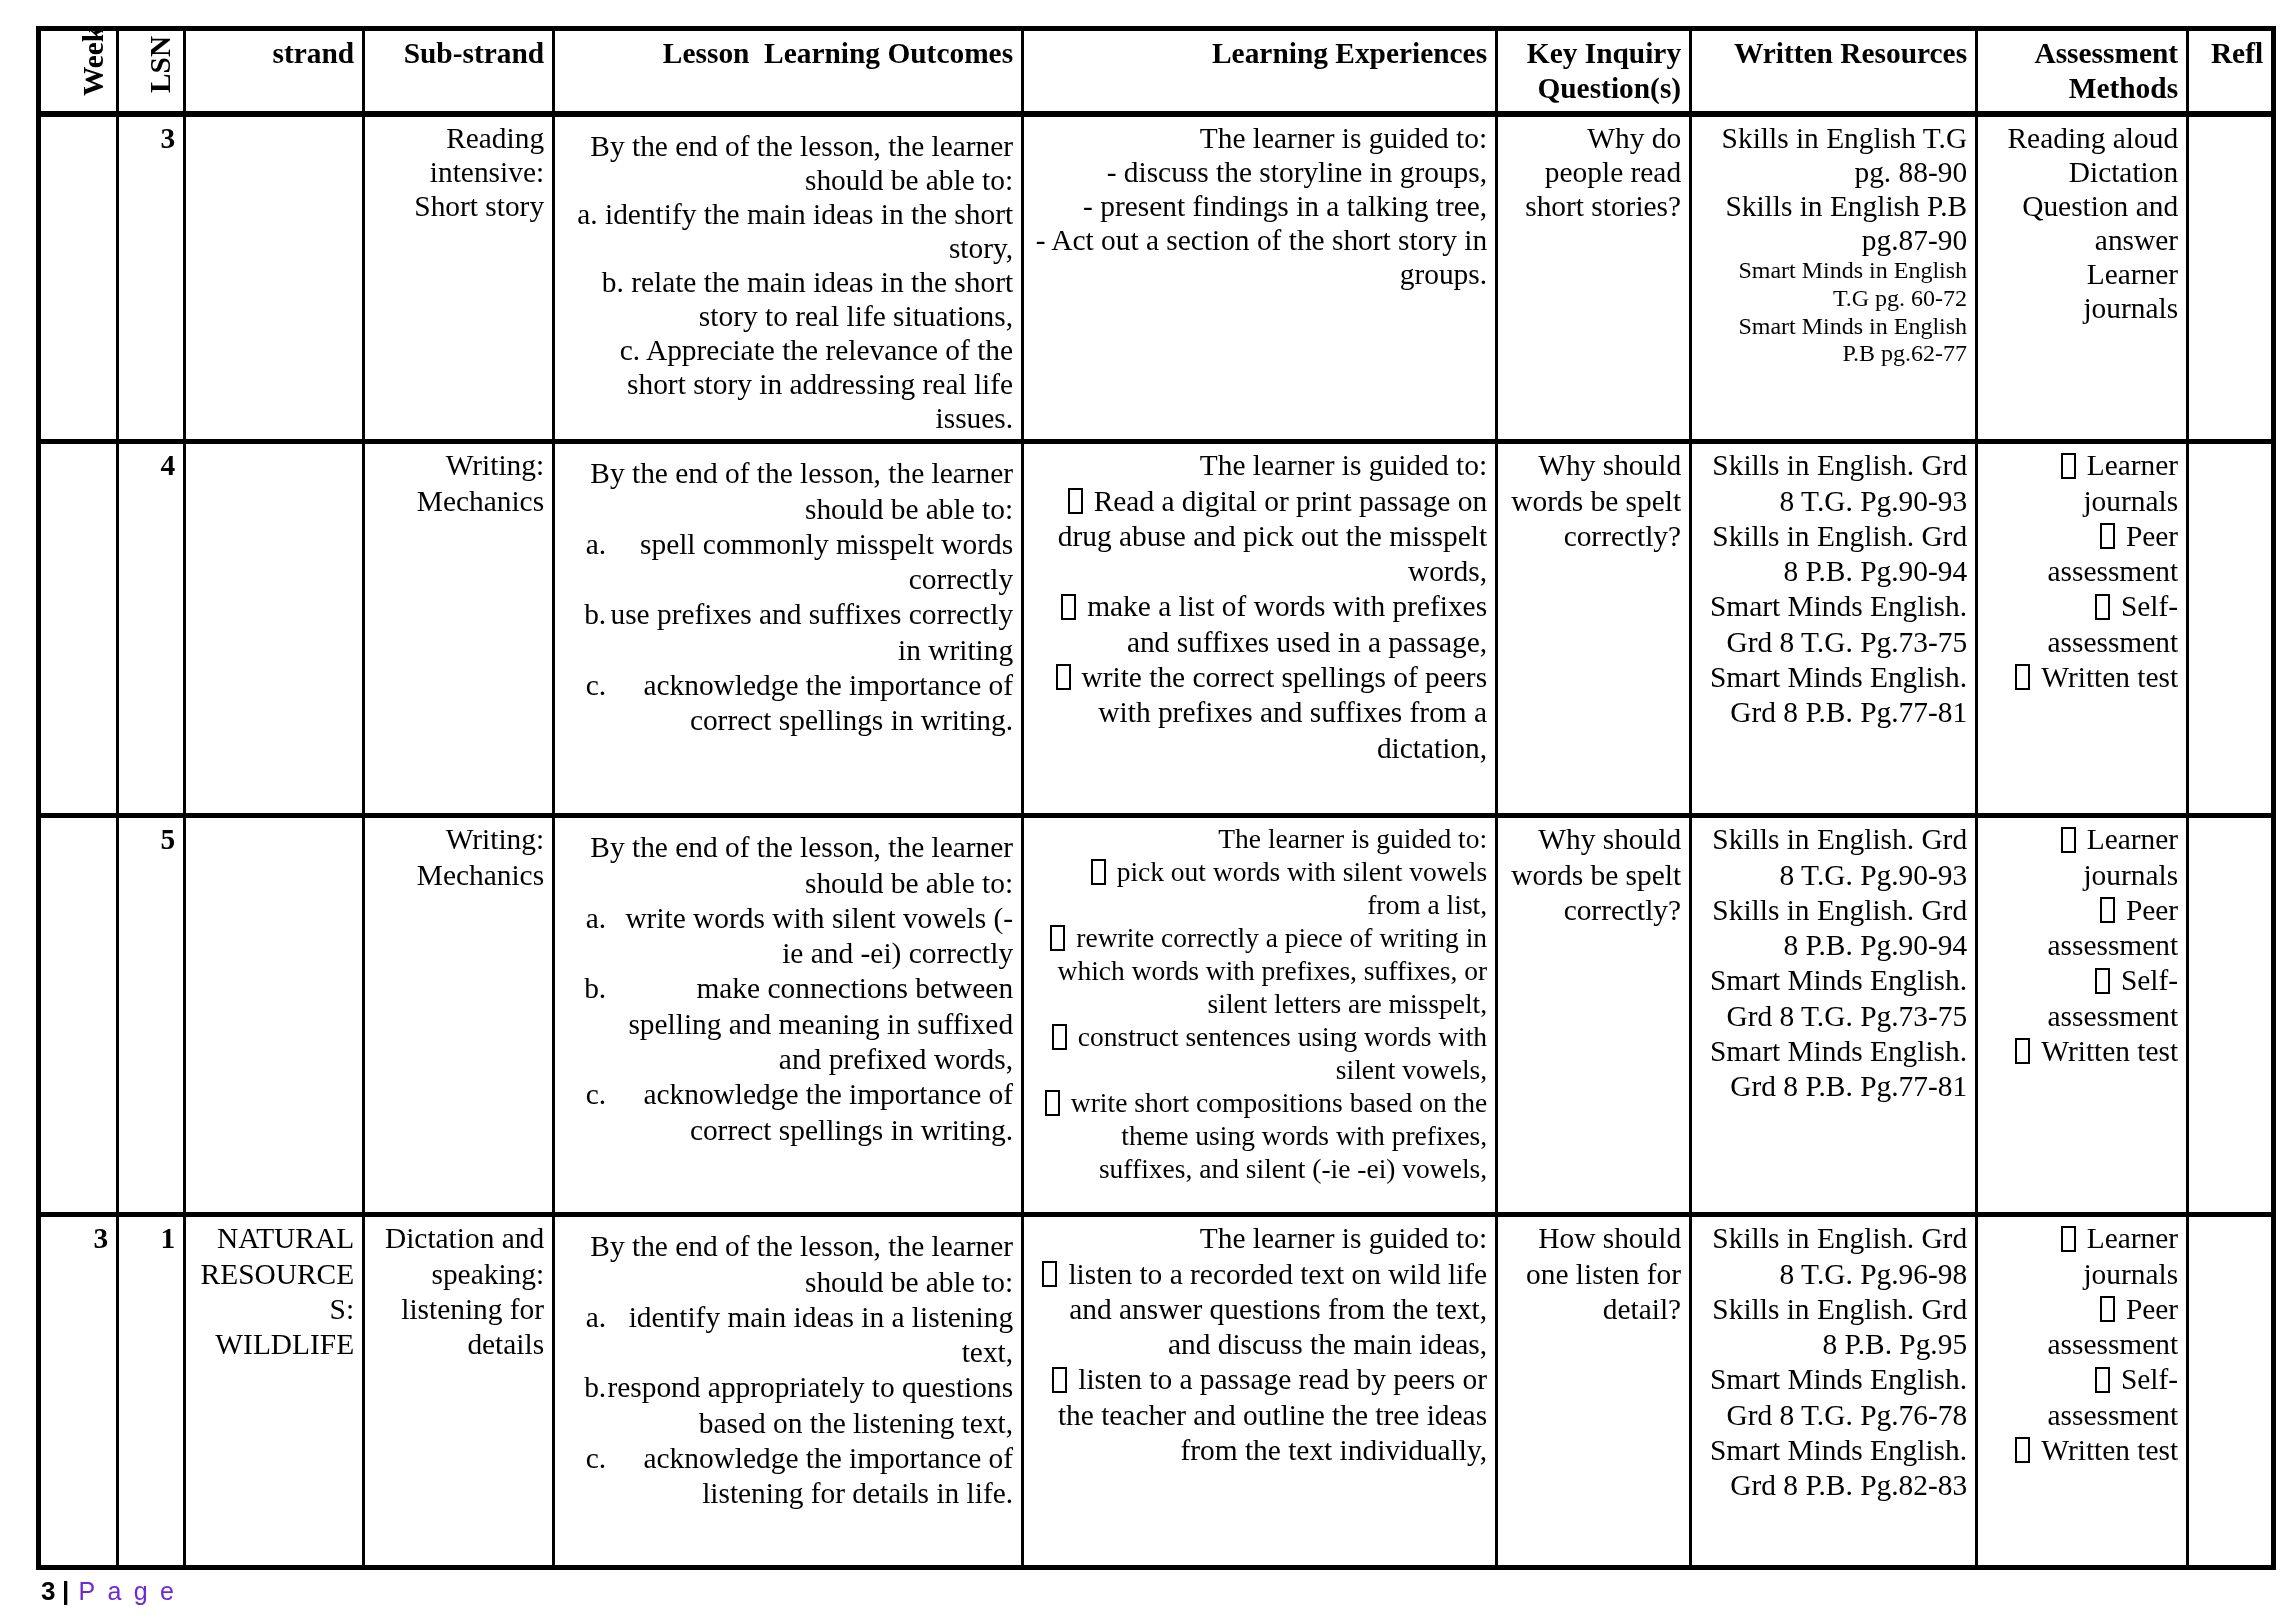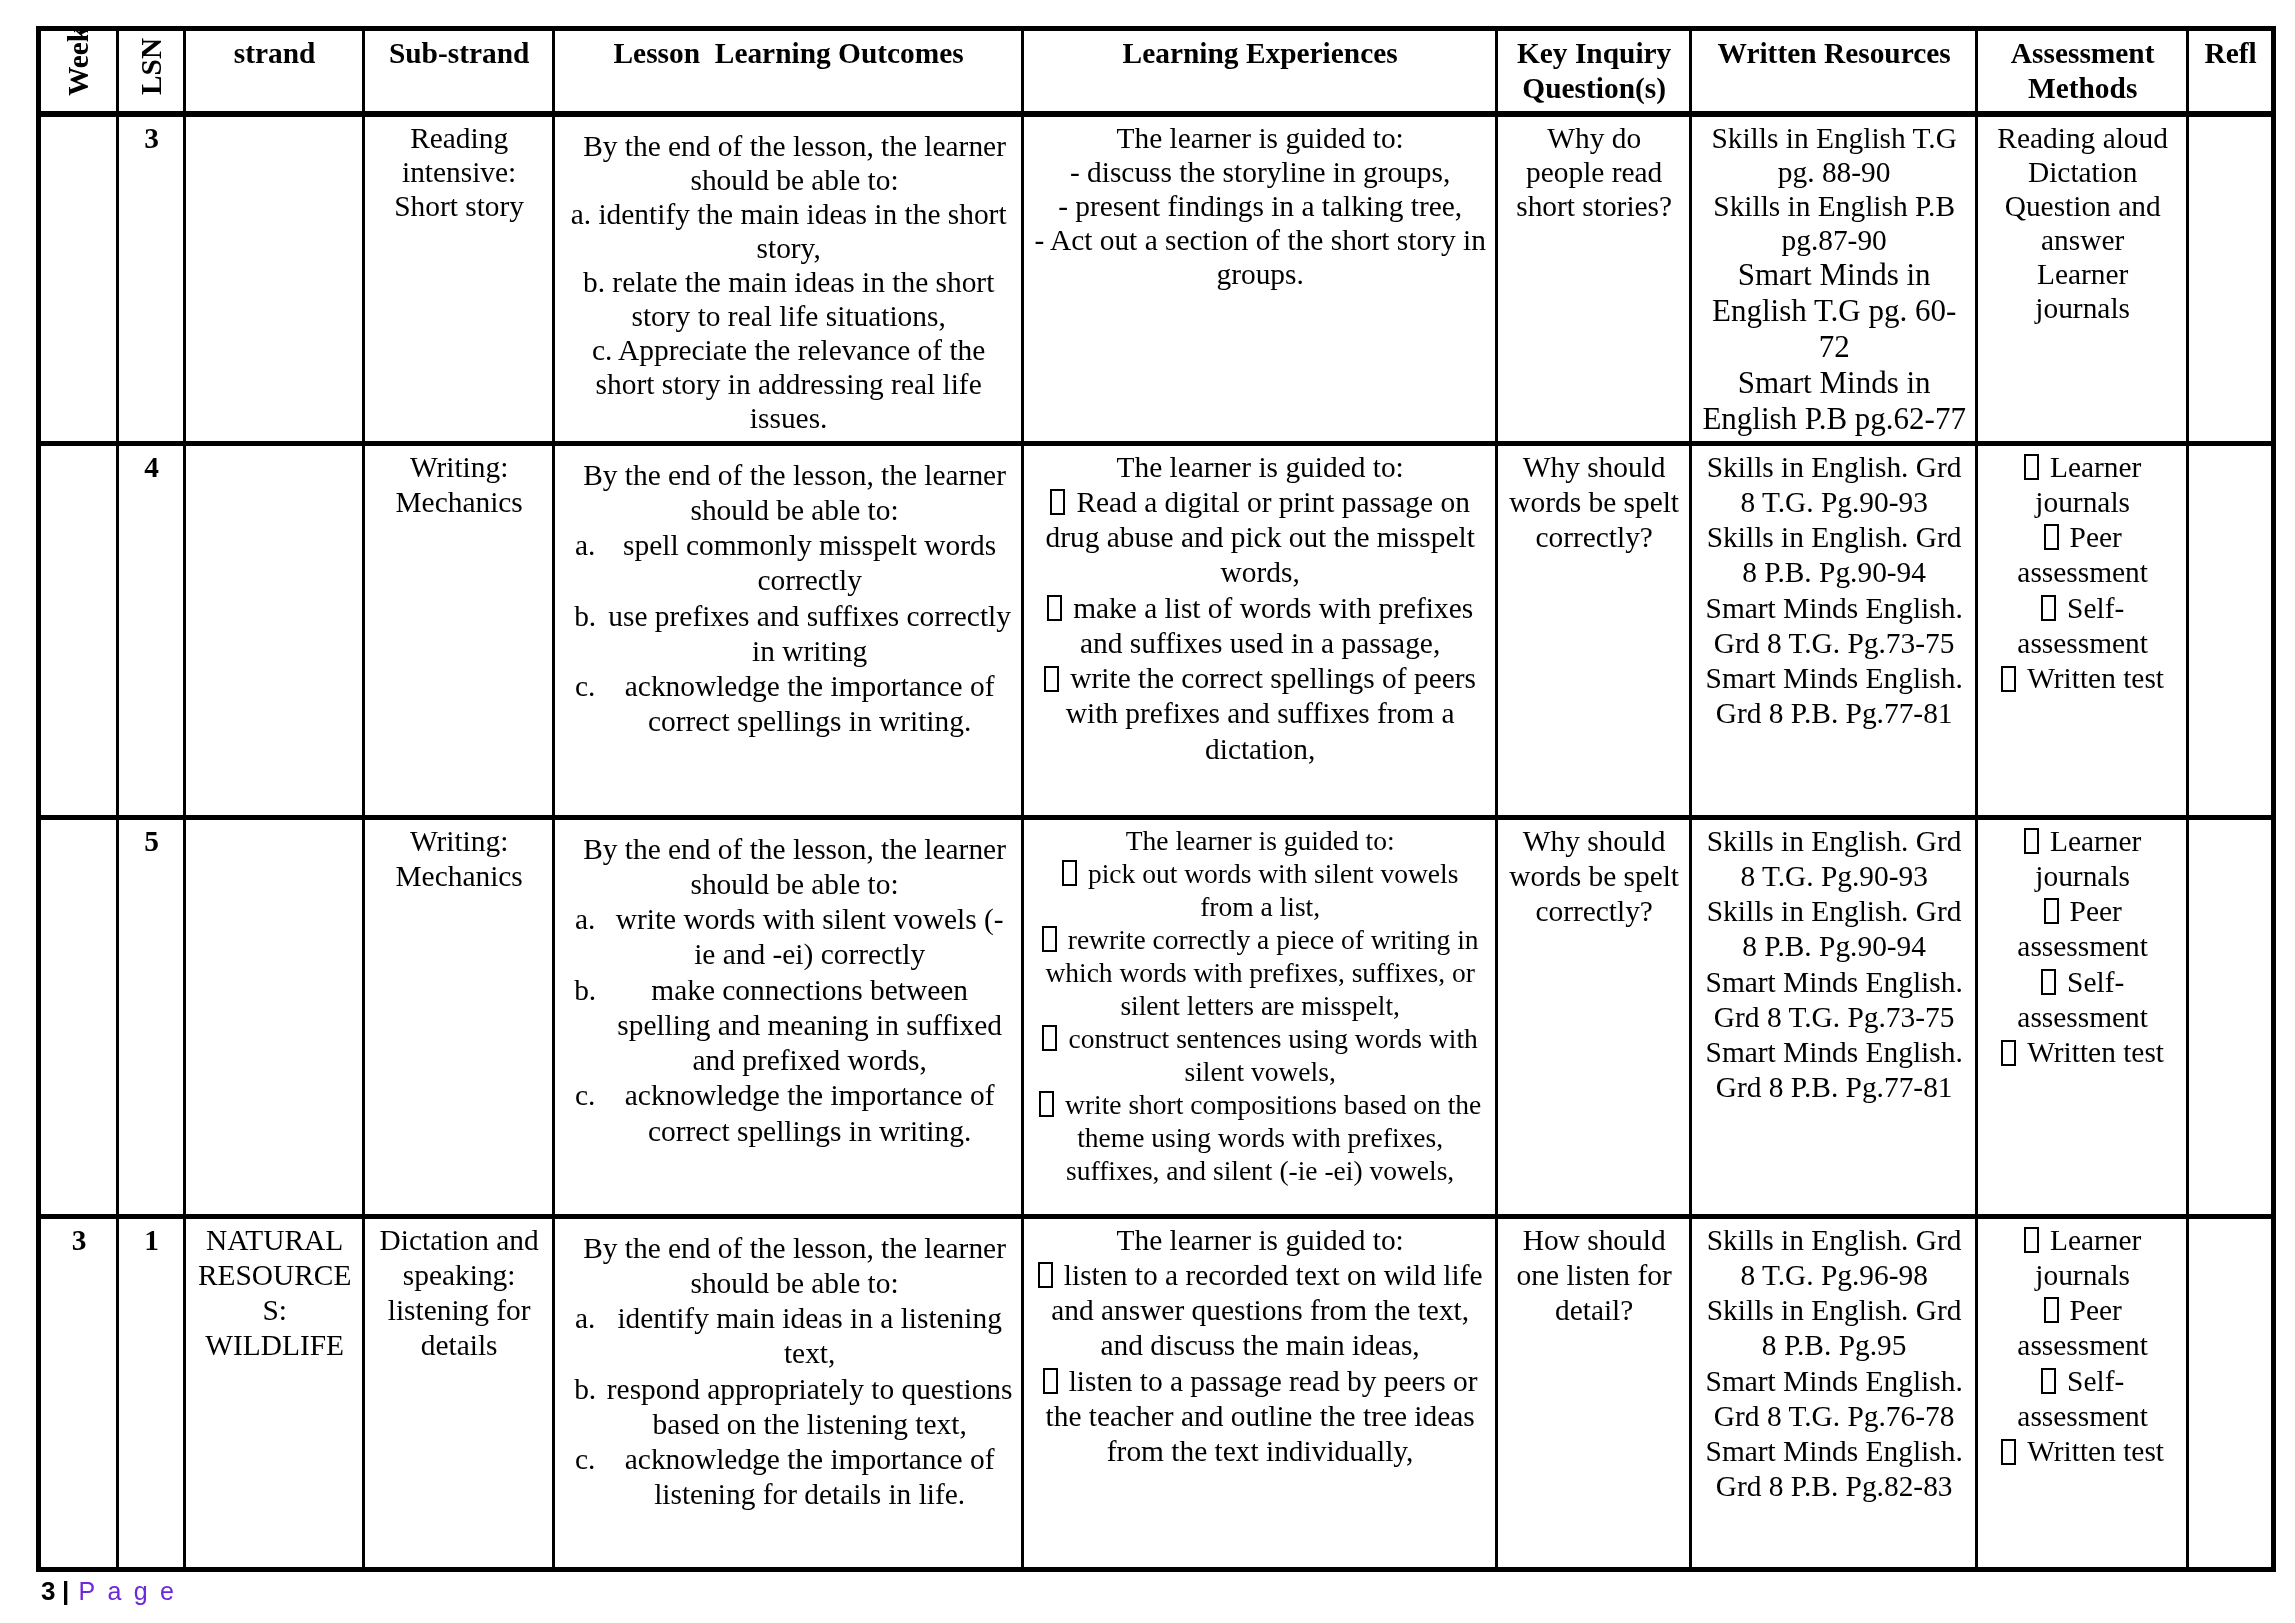--- a/index.html
+++ b/index.html
@@ -9,21 +9,21 @@
     position:relative;overflow:hidden;
   }
   table.sow{
     position:absolute;left:36px;top:26px;width:2235px;
     border-collapse:collapse;table-layout:fixed;
     border:5.9px solid #000;
   }
   td,th{
     border:3.3px solid #000;
     border-top-width:5.2px;border-bottom-width:5.2px;
-    vertical-align:top;text-align:center;
+    vertical-align:top;text-align:right;
     padding:3.9px 7.9px 3.9px 9.2px;
     font-size:29.4px;line-height:1.2;
     overflow:hidden;
   }
   thead th{
     font-weight:bold;border-bottom-width:6.5px;
     white-space:pre-wrap;padding-top:5.2px;
   }
   
   .rot{
@@ -39,21 +39,21 @@
   .oi{margin-left:11.8px;margin-top:8px;}
   .litem{display:grid;grid-template-columns:42px auto;}
   .lm{}
   .lt{}
   
   .nb{
     display:inline-block;width:15px;height:26px;
     border:2px solid #000;box-sizing:border-box;
     margin-right:11px;vertical-align:-3.3px;
   }
-  .small{font-size:31px;}
+  .small{font-size:24px;}
   .exp-sm{font-size:27.5px !important;}
   .footer{
     position:absolute;left:41px;top:1576px;
     font-family:"Liberation Sans","DejaVu Sans",sans-serif;
     font-size:26px;color:#000;
   }
   .fn{font-weight:bold;}
   .fsep{font-weight:bold;margin:0 9.2px 0 6.5px;}
   .fw{color:#6d28d9;letter-spacing:12.4px;font-size:25px;}
 </style>

